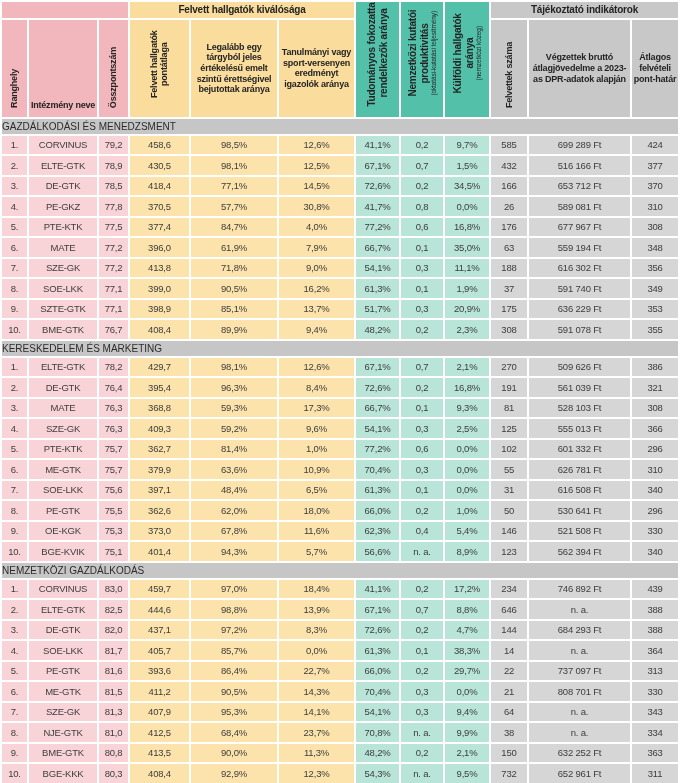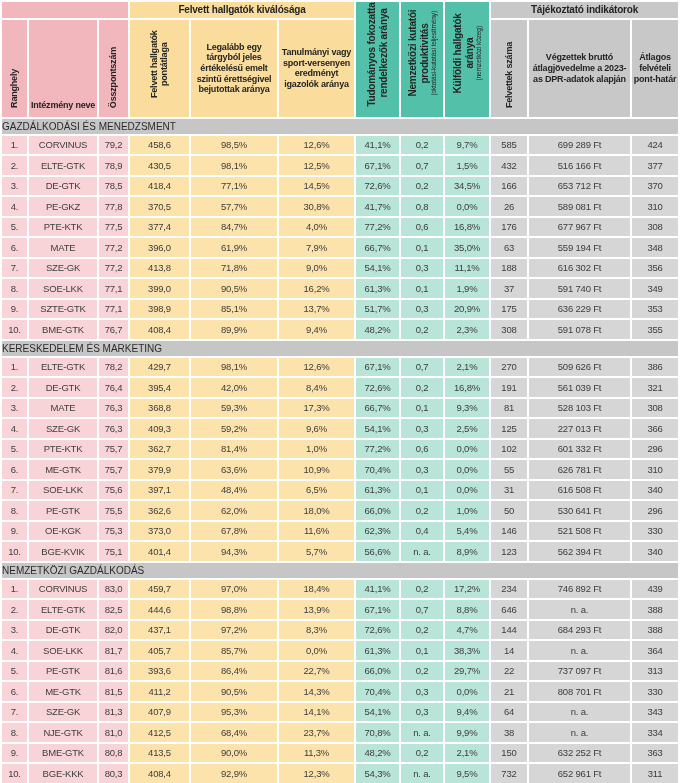--- a/index.html
+++ b/index.html
@@ -255,21 +255,21 @@
         <td class="teal">2,1%</td>
         <td class="gray">270</td>
         <td class="gray">509 626 Ft</td>
         <td class="gray">386</td>
       </tr>
       <tr class="data-row">
         <td class="pink">2.</td>
         <td class="pink">DE-GTK</td>
         <td class="pink">76,4</td>
         <td class="yellow">395,4</td>
-        <td class="yellow">42,0%</td>
+        <td class="yellow">96,3%</td>
         <td class="yellow">8,4%</td>
         <td class="teal">72,6%</td>
         <td class="teal">0,2</td>
         <td class="teal">16,8%</td>
         <td class="gray">191</td>
         <td class="gray">561 039 Ft</td>
         <td class="gray">321</td>
       </tr>
       <tr class="data-row">
         <td class="pink">3.</td>
@@ -289,21 +289,21 @@
         <td class="pink">4.</td>
         <td class="pink">SZE-GK</td>
         <td class="pink">76,3</td>
         <td class="yellow">409,3</td>
         <td class="yellow">59,2%</td>
         <td class="yellow">9,6%</td>
         <td class="teal">54,1%</td>
         <td class="teal">0,3</td>
         <td class="teal">2,5%</td>
         <td class="gray">125</td>
-        <td class="gray">227 013 Ft</td>
+        <td class="gray">555 013 Ft</td>
         <td class="gray">366</td>
       </tr>
       <tr class="data-row">
         <td class="pink">5.</td>
         <td class="pink">PTE-KTK</td>
         <td class="pink">75,7</td>
         <td class="yellow">362,7</td>
         <td class="yellow">81,4%</td>
         <td class="yellow">1,0%</td>
         <td class="teal">77,2%</td>

